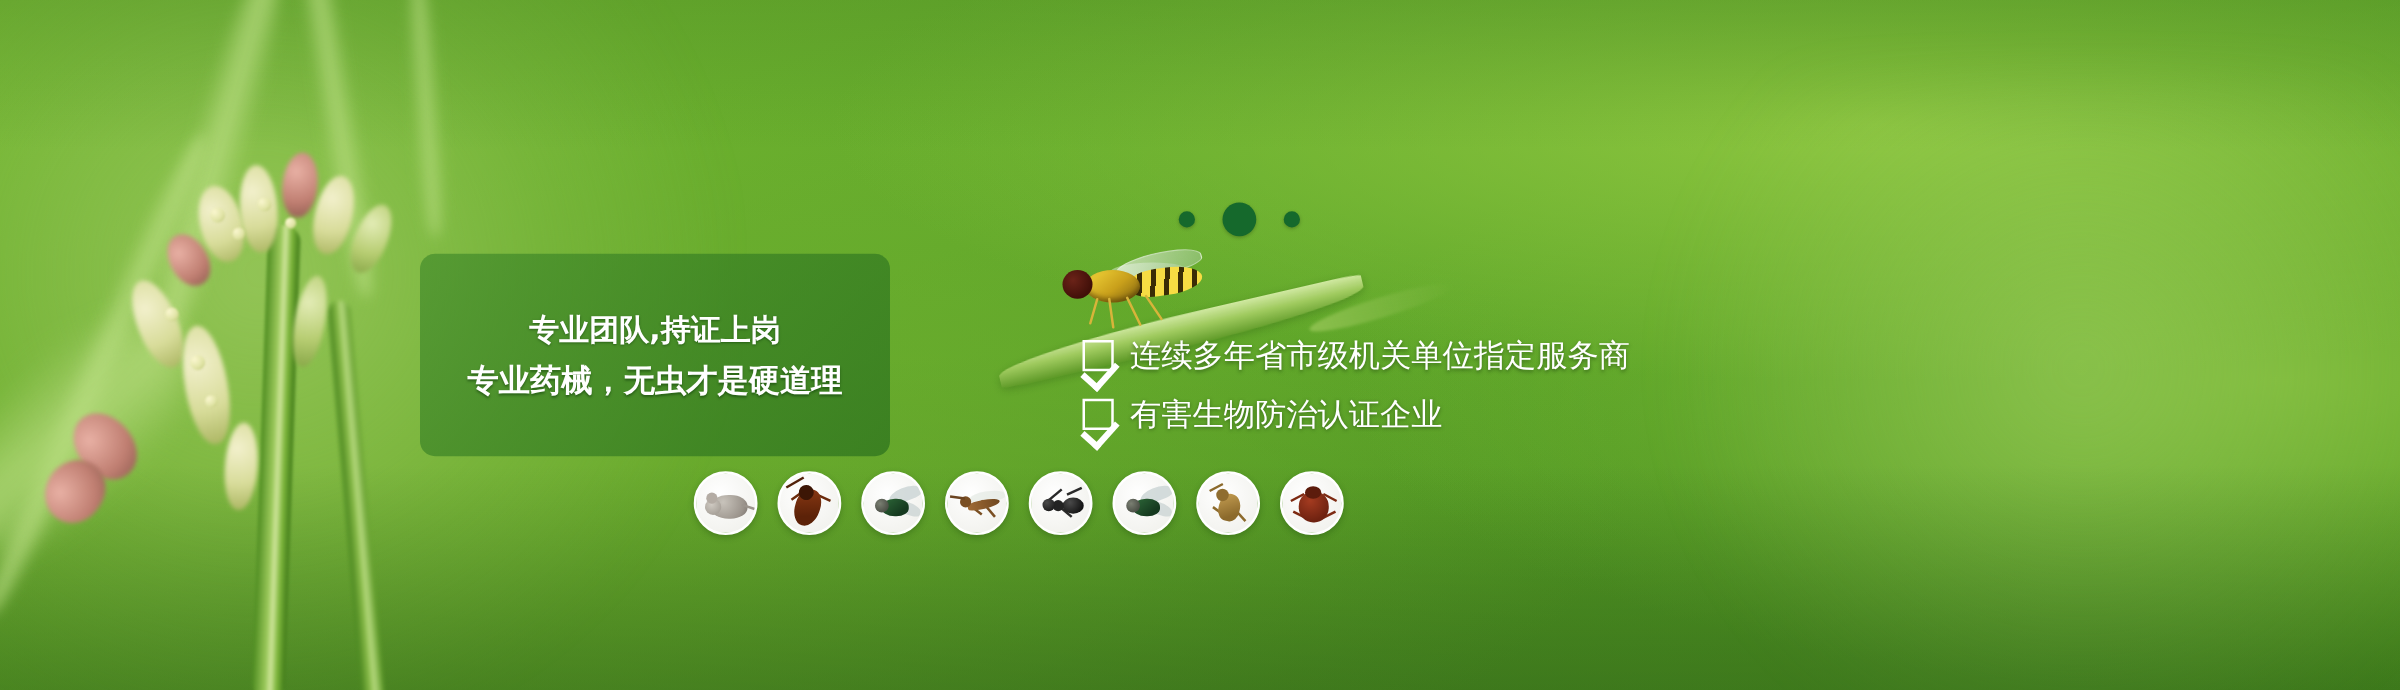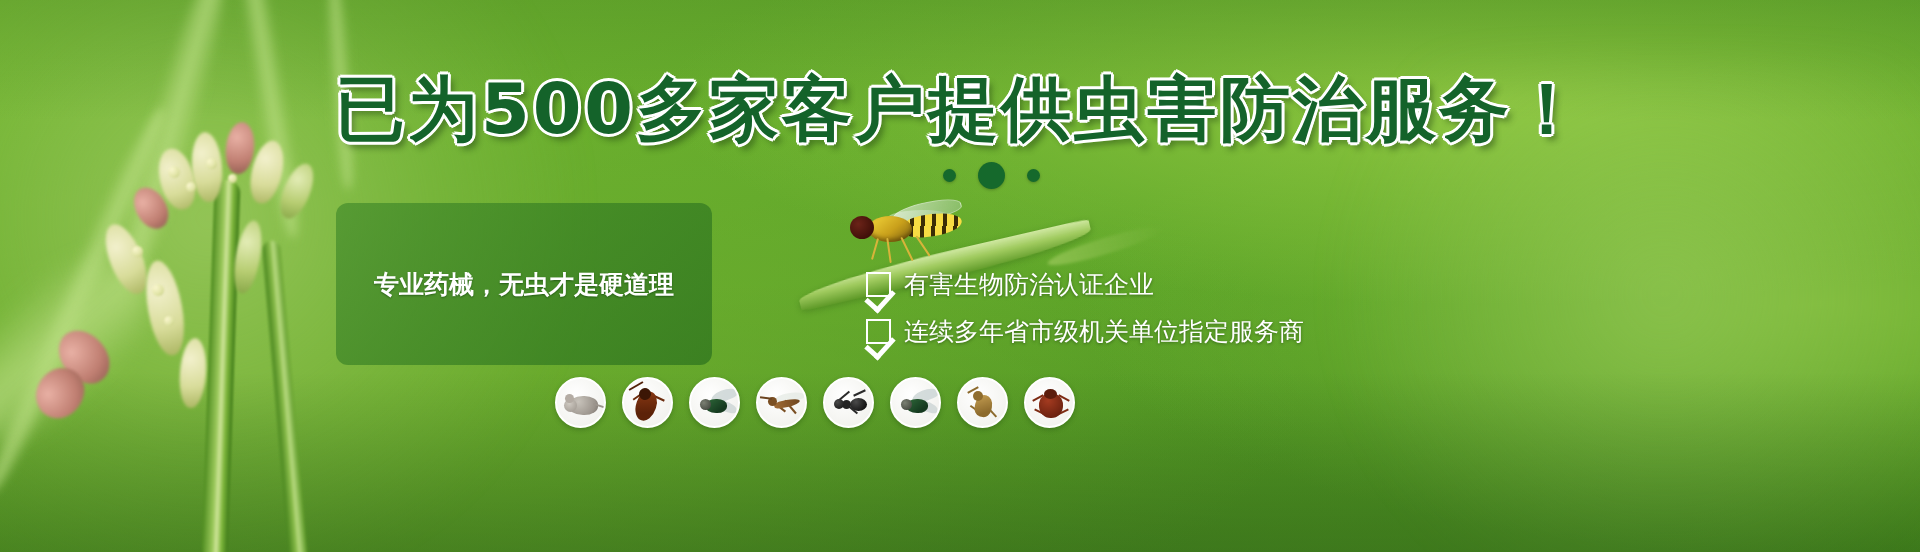--- a/index.html
+++ b/index.html
@@ -360,41 +360,41 @@
     <div class="wing2"></div>
     <div class="abdomen"></div>
     <div class="thorax"></div>
     <div class="head"></div>
     <div class="leg l1"></div>
       <div class="leg l2"></div>
     <div class="leg l3"></div>
       <div class="leg l4"></div>
   </div>
 
-  <div class="headline">已为500多家客户提供虫害防治服务！</div>
 
   <div class="dots">
     <span class="dot sm"></span>
     <span class="dot lg"></span>
     <span class="dot sm"></span>
   </div>
 
   <div class="panel"></div>
   <div class="panel-lines">
+    <div class="pl first">专业团队,持证上岗</div>
     <div class="pl">专业药械，无虫才是硬道理</div>
   </div>
 
   <div class="checklist">
     <div class="check-item">
       <span class="cbox"></span>
-      <span>有害生物防治认证企业</span>
+      <span>连续多年省市级机关单位指定服务商</span>
     </div>
     <div class="check-item">
       <span class="cbox"></span>
-      <span>连续多年省市级机关单位指定服务商</span>
+      <span>有害生物防治认证企业</span>
     </div>
   </div>
 
   <div class="pests">
 
     <div class="pest mouse">
       <div class="p-body b1"></div>
         <div class="p-body b2"></div>
       <div class="p-body ear"></div>
         <div class="tail"></div>

